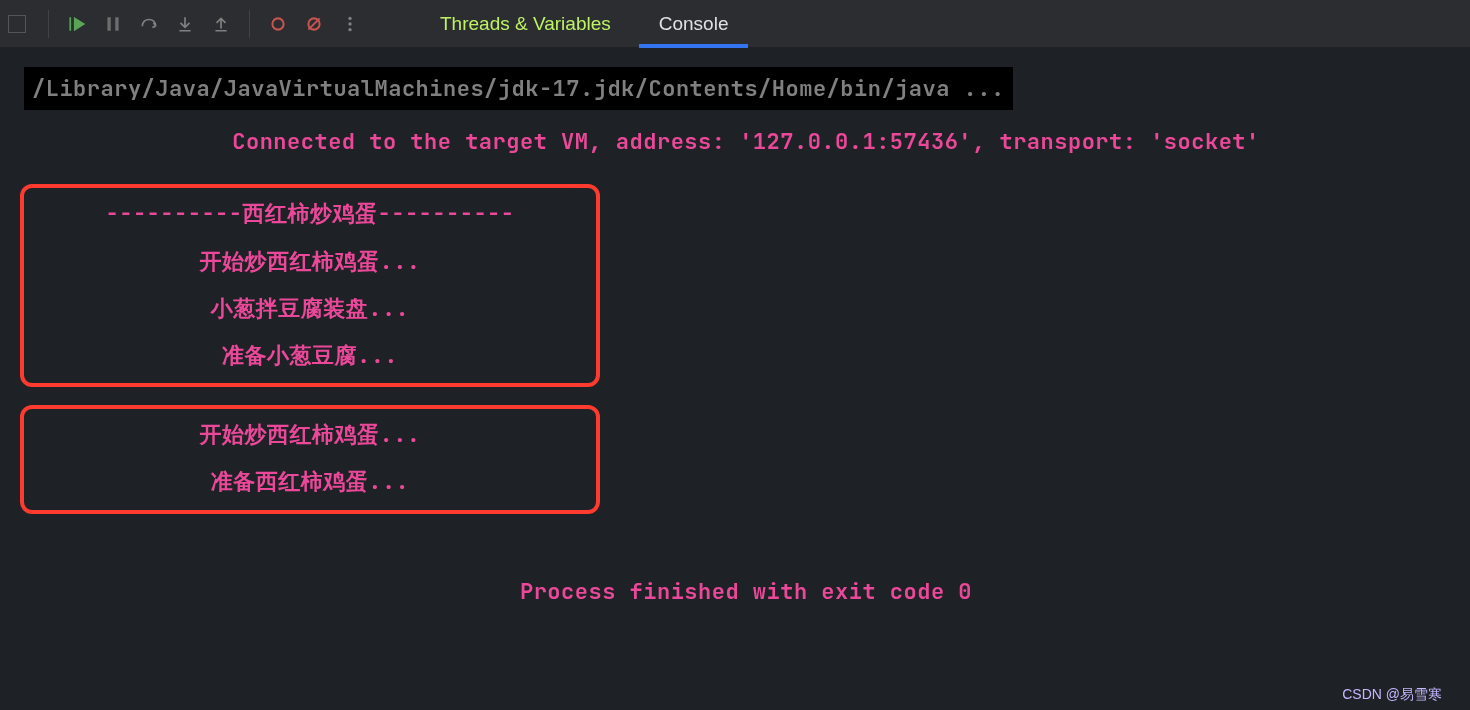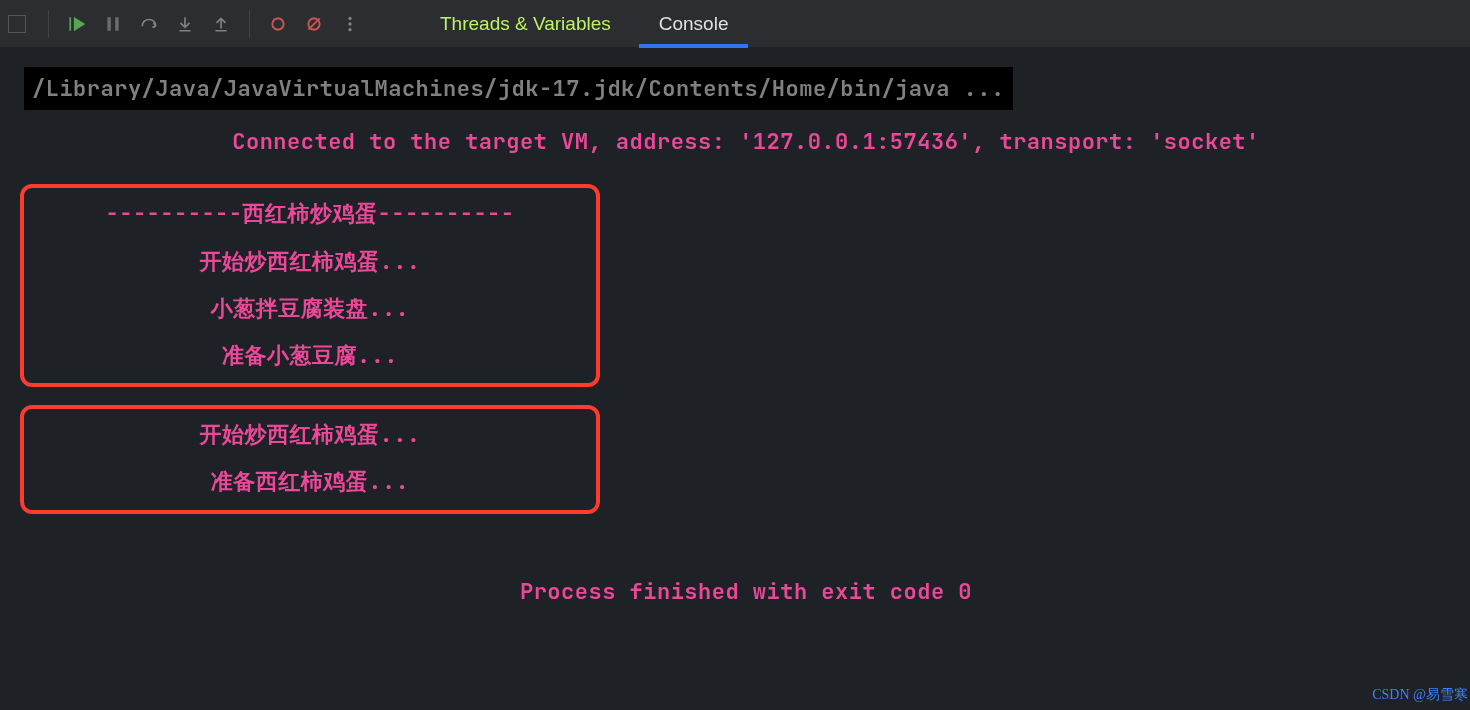--- a/index.html
+++ b/index.html
@@ -116,24 +116,24 @@
       margin: 18px 0 4px -10px;
       width: fit-content;
       min-width: 580px;
     }
     .highlight-box .output-line {
       padding: 6px 0;
     }
     .watermark {
       position: absolute;
       bottom: 6px;
-      right: 2px;
-      color: #3b82f6;
+      right: 28px;
+      color: #c4b5fd;
       font-size: 14px;
-      font-family: Liberation Serif, serif;
+      font-family: Liberation Sans, sans-serif;
     }
   </style>
 </head>
 <body>
 
 <div class="toolbar">
   <div class="toolbar-left">
     <div class="square-stop"></div>
     <div class="divider"></div>
 

